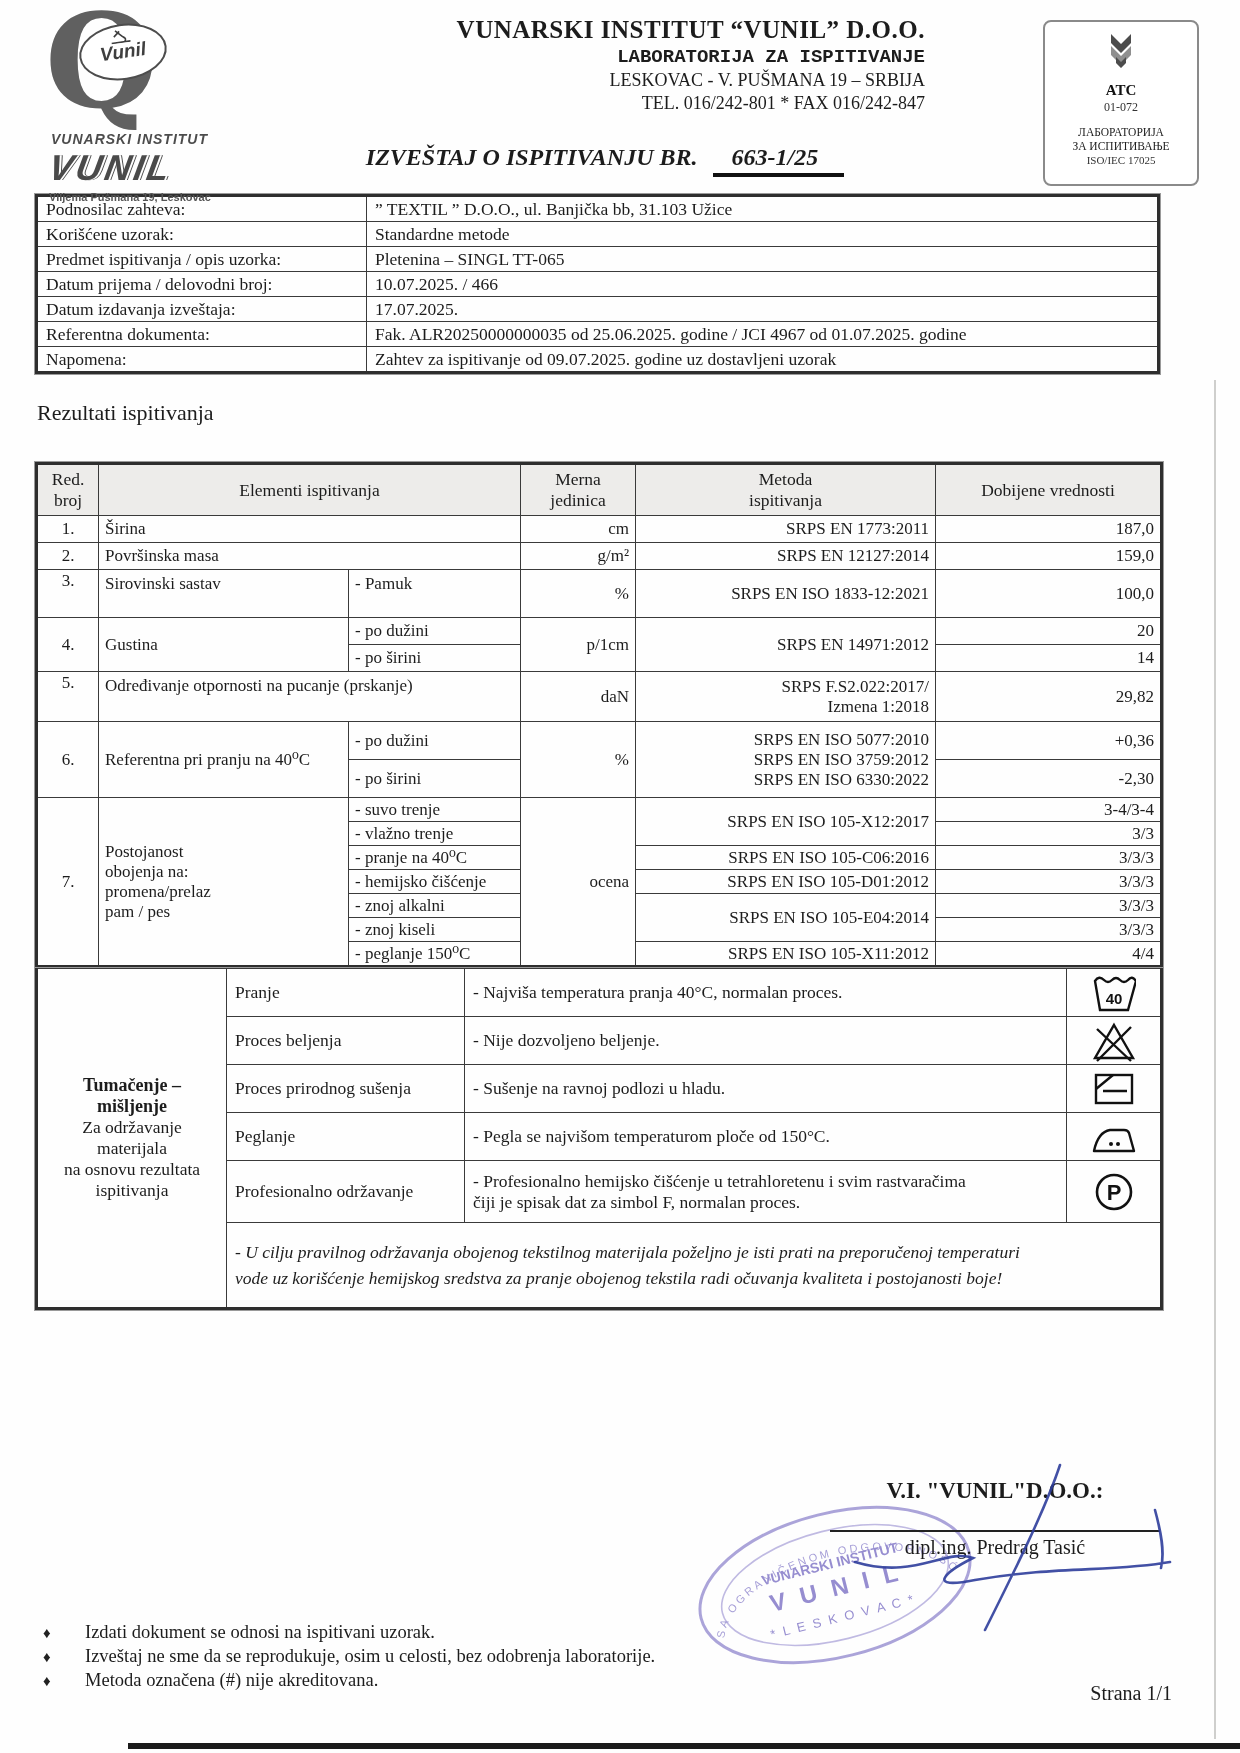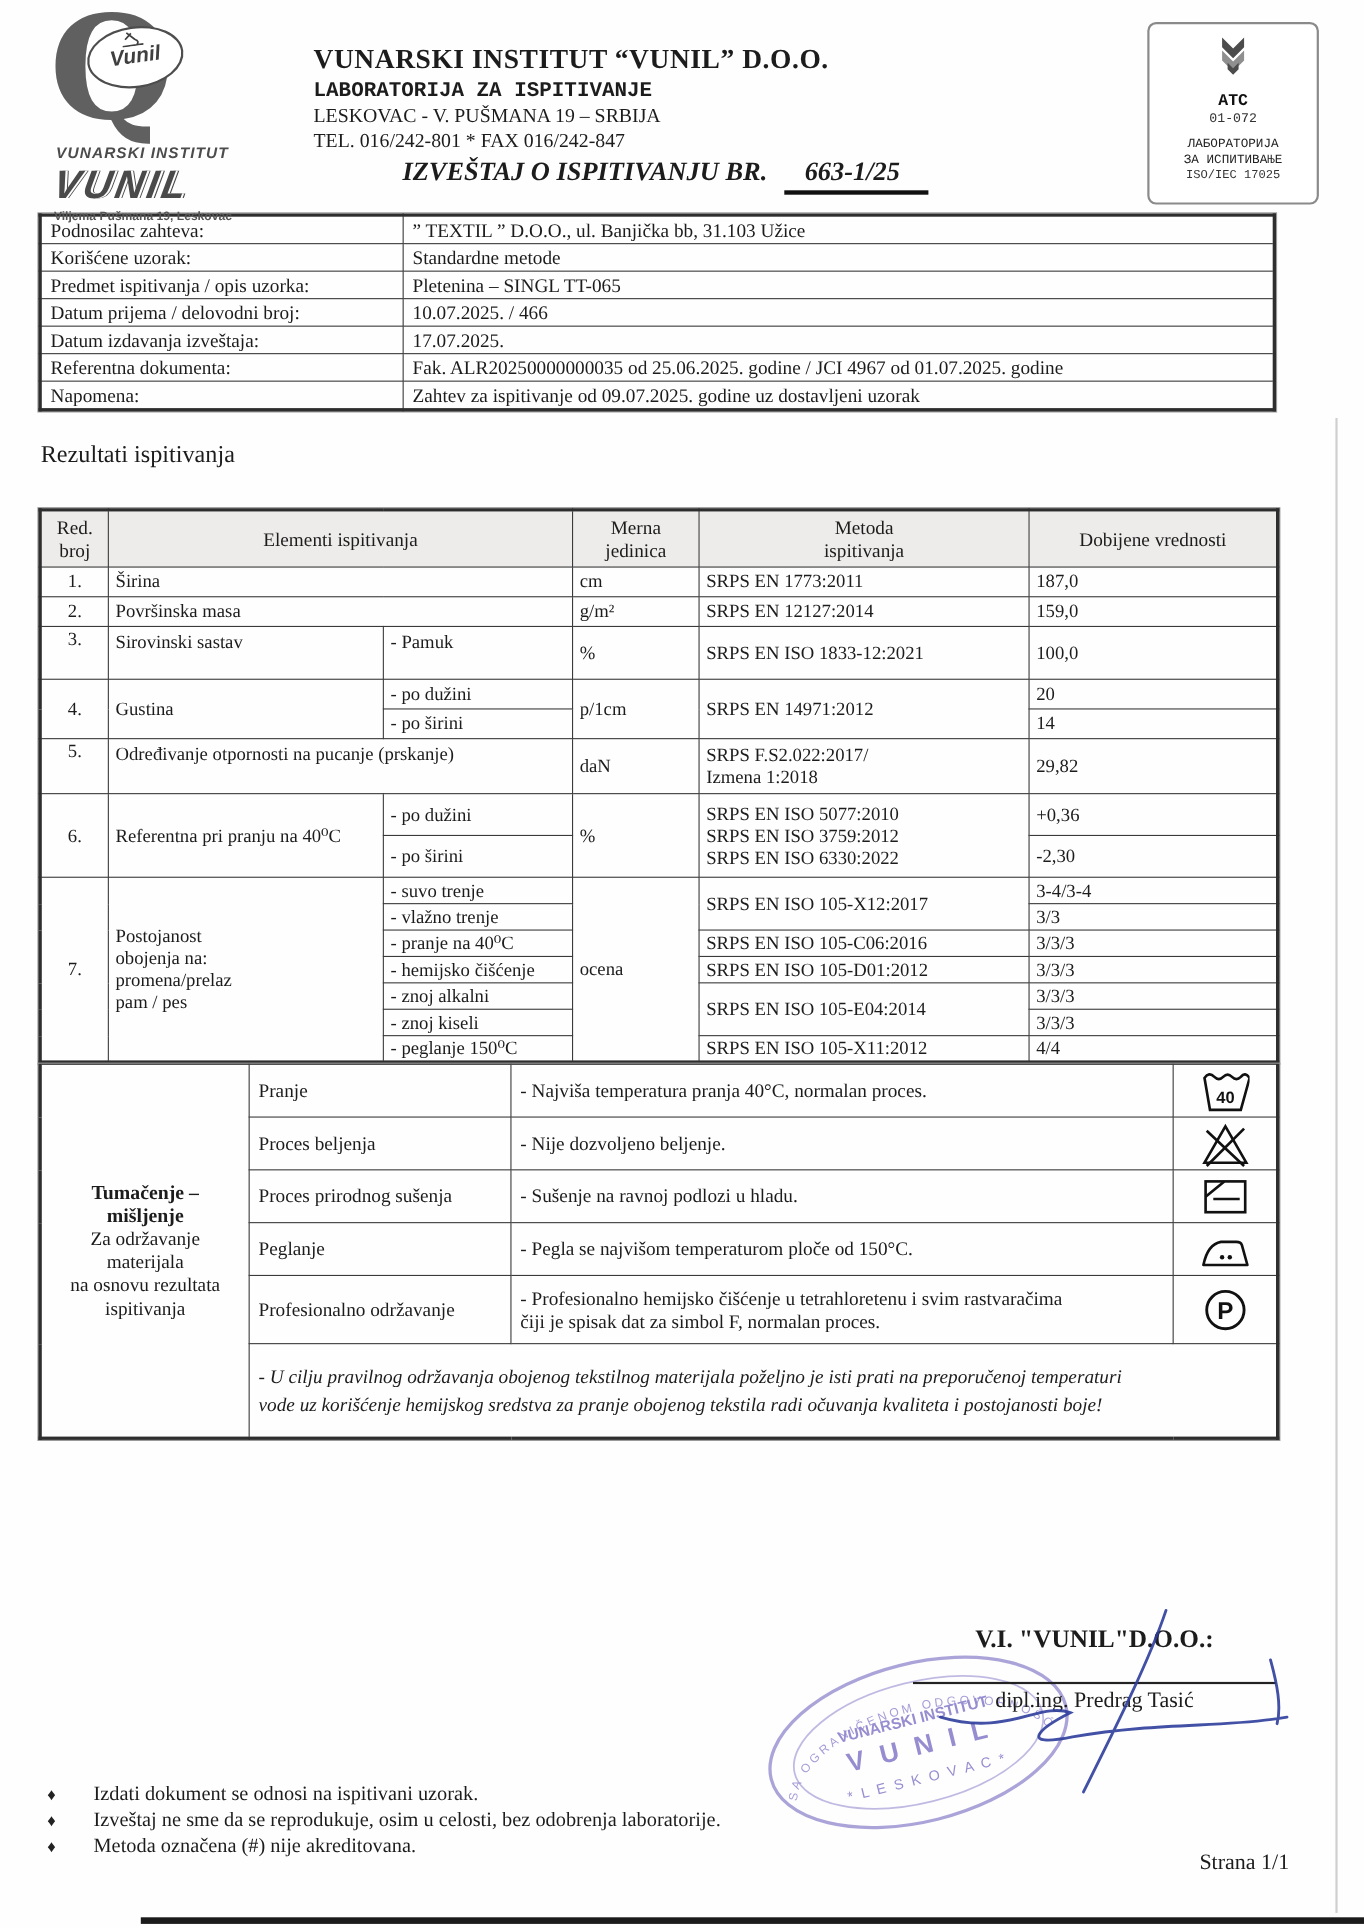--- a/index.html
+++ b/index.html
@@ -15,47 +15,47 @@
   .logo-q{position:relative;width:170px;height:115px;}
   .logo-q .q{font-family:"DejaVu Serif",serif;font-size:130px;line-height:100px;color:#606060;font-weight:bold;}
   .logo-oval{position:absolute;left:34px;top:12px;width:84px;height:52px;border:2.5px solid #4d4d4d;border-radius:50%;
              background:#fff;transform:rotate(-8deg);text-align:center;}
   .logo-oval .vtxt{font-family:"Liberation Sans",sans-serif;font-style:italic;font-weight:bold;font-size:19px;color:#3f3f3f;margin-top:14px;}
   .logo-sub1{font-family:"Liberation Sans",sans-serif;font-weight:bold;font-style:italic;font-size:14px;color:#4c4c4c;letter-spacing:1px;margin:4px 0 0 6px;}
   .logo-vunil{font-family:"Liberation Sans",sans-serif;font-weight:bold;font-style:italic;font-size:36px;color:#4a4a4a;
               letter-spacing:3px;transform:skewX(-10deg);margin-left:4px;
               text-shadow:2px 0 0 #fff,3px 0 0 #4a4a4a;}
   .logo-sub2{font-family:"Liberation Sans",sans-serif;font-weight:bold;font-size:11px;color:#555;margin:2px 0 0 4px;}
-  .hdr-center{position:absolute;left:250px;top:4px;width:640px;text-align:left;margin-top:25px;}
+  .hdr-center{position:absolute;left:250px;top:4px;width:640px;text-align:right;}
   .org{font-size:25px;font-weight:bold;letter-spacing:.5px;}
   .lab{font-size:19px;font-weight:bold;margin-top:2px;font-family:Liberation Mono, monospace;}
   .addr,.tel{font-size:18px;margin-top:2px;}
   .report-line{position:absolute;left:250px;top:132px;width:640px;text-align:center;
                font-size:24px;font-weight:bold;font-style:italic;}
   .report-no{display:inline-block;border-bottom:4px solid #111;padding:0 26px 2px 18px;margin-left:10px;font-style:italic;}
   .atc-badge{position:absolute;left:1008px;top:8px;width:152px;height:162px;border:2px solid #8a8a8a;border-radius:8px;
-             text-align:center;font-family:Liberation Mono, monospace;background:#fff;}
+             text-align:center;font-family:Liberation Serif, serif;background:#fff;}
   .atc-name{font-size:15px;font-weight:bold;color:#111;margin-top:2px;}
   .atc-num{font-size:12px;color:#333;margin-top:1px;}
   .atc-lab{font-size:11.5px;color:#222;margin-top:10px;line-height:1.25;}
   .atc-iso{font-size:11px;color:#333;}
 
   
   table{border-collapse:collapse;table-layout:fixed;}
   .itable{width:1125px;margin-top:4px;border:3px solid #2e2e2e;box-shadow:0 0 0 1px #9a9a9a;}
   .itable td{border:1.5px solid #3a3a3a;font-size:17.5px;padding:1px 8px;height:22px;overflow:hidden;}
   .itable td.lbl{width:312px;}
 
   .rez-heading{font-size:22px;margin:26px 0 0 2px;}
 
   
   .rtable{width:1125px;margin-top:36px;border:3px solid #2e2e2e;box-shadow:0 0 0 1px #9a9a9a;}
   .rtable th,.rtable td{border:1.5px solid #3a3a3a;font-size:17px;font-weight:normal;overflow:hidden;padding:1px 6px;}
   .rtable th{background:#edecea;font-size:17.5px;}
-  .cc{text-align:left;}
+  .cc{text-align:right;}
   .cl{text-align:left;padding-left:12px;}
   .rtable .num{text-align:center;}
 
   
   .ctable{width:1125px;border:3px solid #2e2e2e;border-top:none;box-shadow:0 0 0 1px #9a9a9a;}
   .ctable td{border:1.5px solid #3a3a3a;font-size:17.5px;padding:2px 8px;overflow:hidden;}
   .care-label{text-align:center;}
   .care-label .t{font-weight:bold;font-size:18px;}
   .care-note{font-style:italic;font-size:17.5px;padding:10px 14px 10px 20px;line-height:1.5;}
   .icon-cell{text-align:center;padding:2px 0;}

